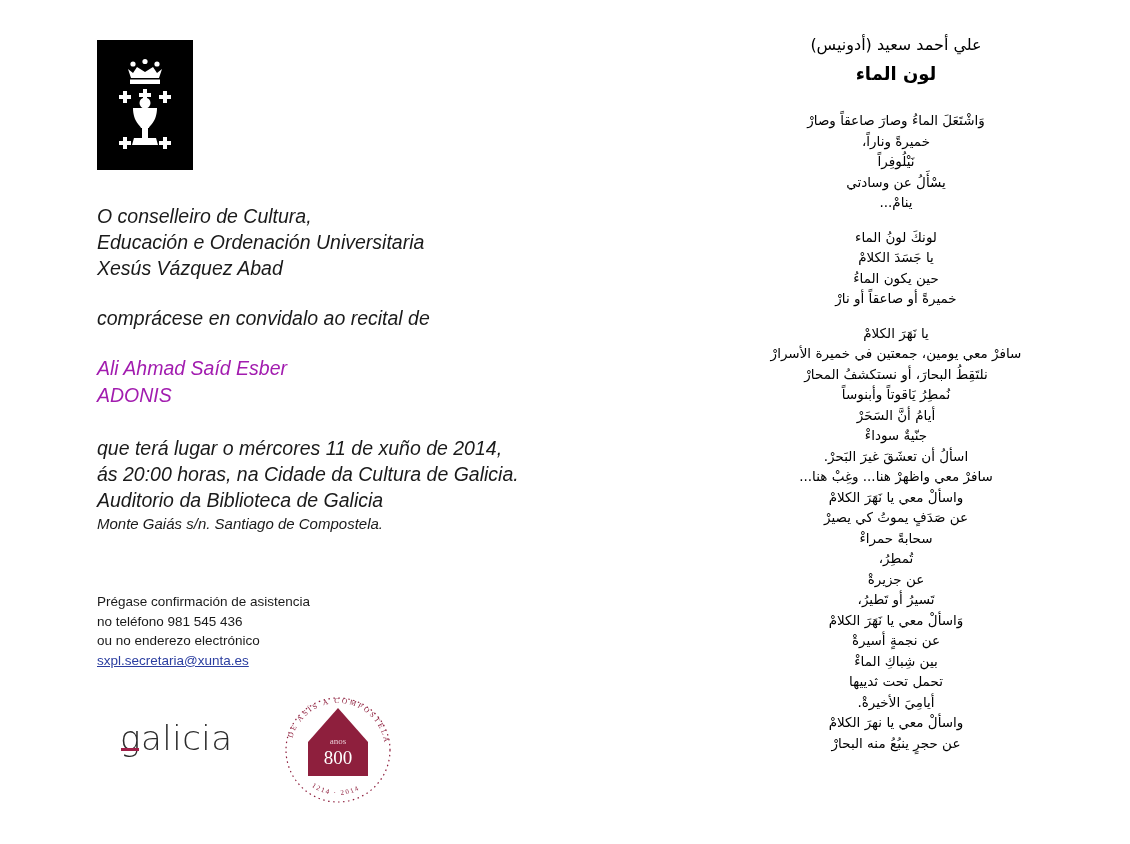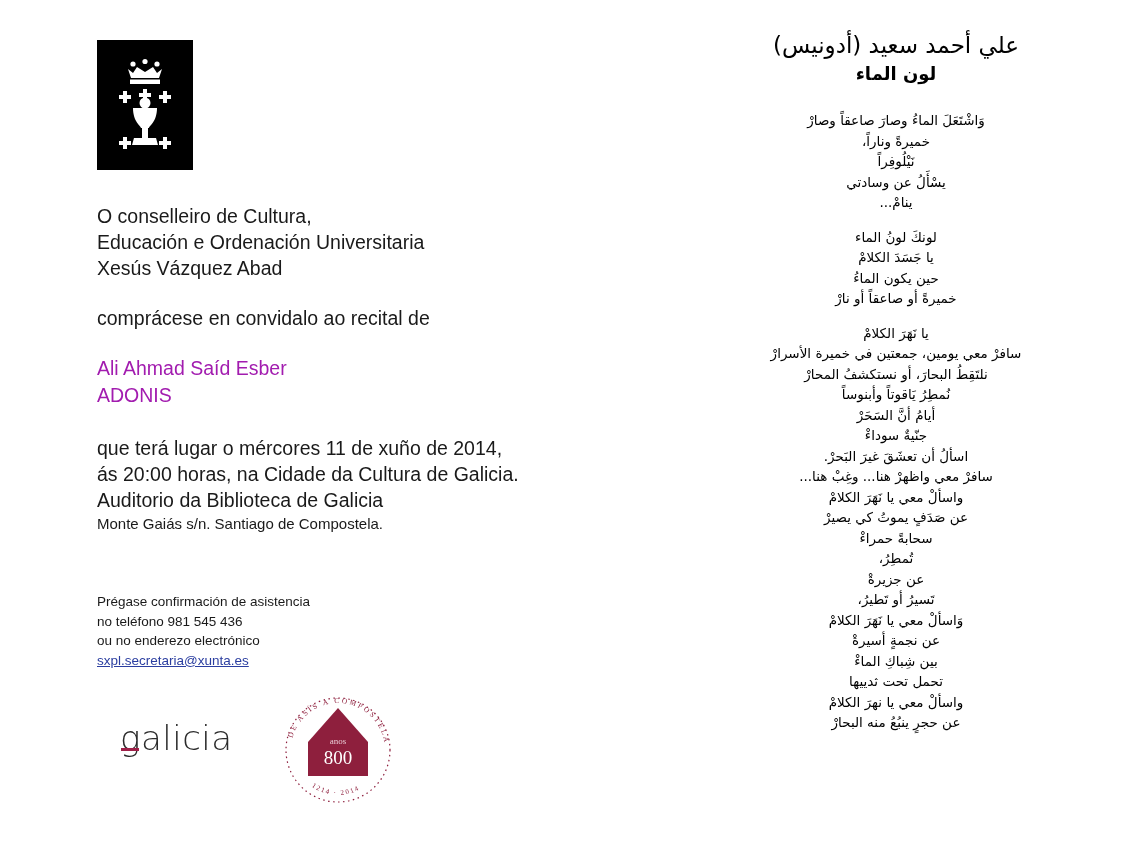--- a/index.html
+++ b/index.html
@@ -34,20 +34,21 @@
     height: 130px;
     background: #000000;
   }
   .emblem svg { display: block; }
 
   .invite-block {
     position: absolute;
     left: 97px;
     top: 203px;
     width: 540px;
+    font-style: italic;
   }
   .line-big {
     font-size: 19.5px;
     line-height: 26px;
     color: #1a1a1a;
     white-space: nowrap;
   }
   .gap-2 { height: 24px; }
   .gap-3 { height: 26px; }
   .name-red {
@@ -121,21 +122,21 @@
     height: 844px;
     direction: rtl;
     text-align: center;
     font-family: "DejaVu Sans", sans-serif;
   }
   .poem-author {
     position: absolute;
     right: 19px;
     top: 33px;
     width: 430px;
-    font-size: 23px;
+    font-size: 16px;
     line-height: 24px;
     color: #000;
     text-align: center;
   }
   .poem-title {
     position: absolute;
     right: 19px;
     top: 62px;
     width: 430px;
     font-size: 18px;
@@ -280,17 +281,18 @@
         <div class="verse">واسألْ معي يا نَهَرَ الكلامْ</div>
         <div class="verse">عن صَدَفٍ يموتُ كي يصيرْ</div>
         <div class="verse">سحابةً حمراءْ</div>
         <div class="verse">تُمطِرُ،</div>
         <div class="verse">عن جزيرةْ</div>
         <div class="verse">تَسيرُ أو تَطيرُ،</div>
         <div class="verse">وَاسألْ معي يا نَهَرَ الكلامْ</div>
         <div class="verse">عن نجمةٍ أسيرةْ</div>
         <div class="verse">بين شِباكِ الماءْ</div>
         <div class="verse">تحمل تحت ثدييها</div>
+        <div class="verse">أيامِيَ الأخيرةْ.</div>
         <div class="verse">واسألْ معي يا نهرَ الكلامْ</div>
         <div class="verse">عن حجرٍ ينبُعُ منه البحارْ</div>
       </div>
     </div>
 </div>
 
 </body></html>

